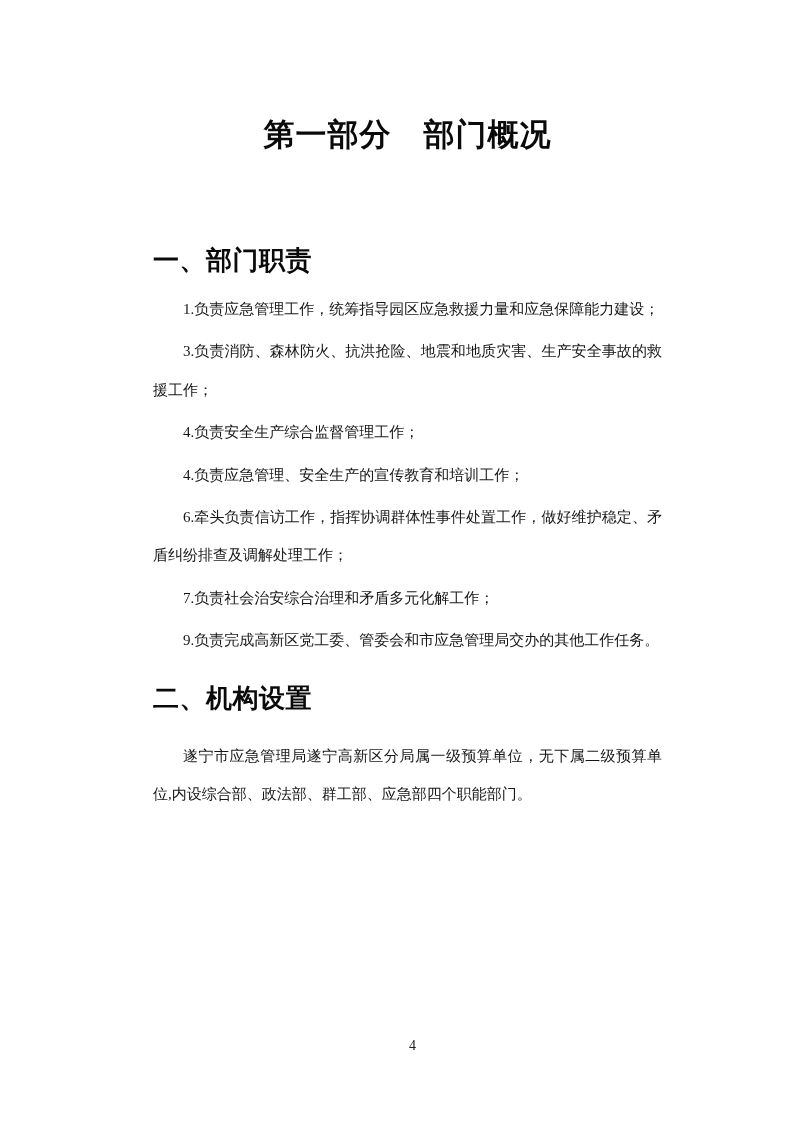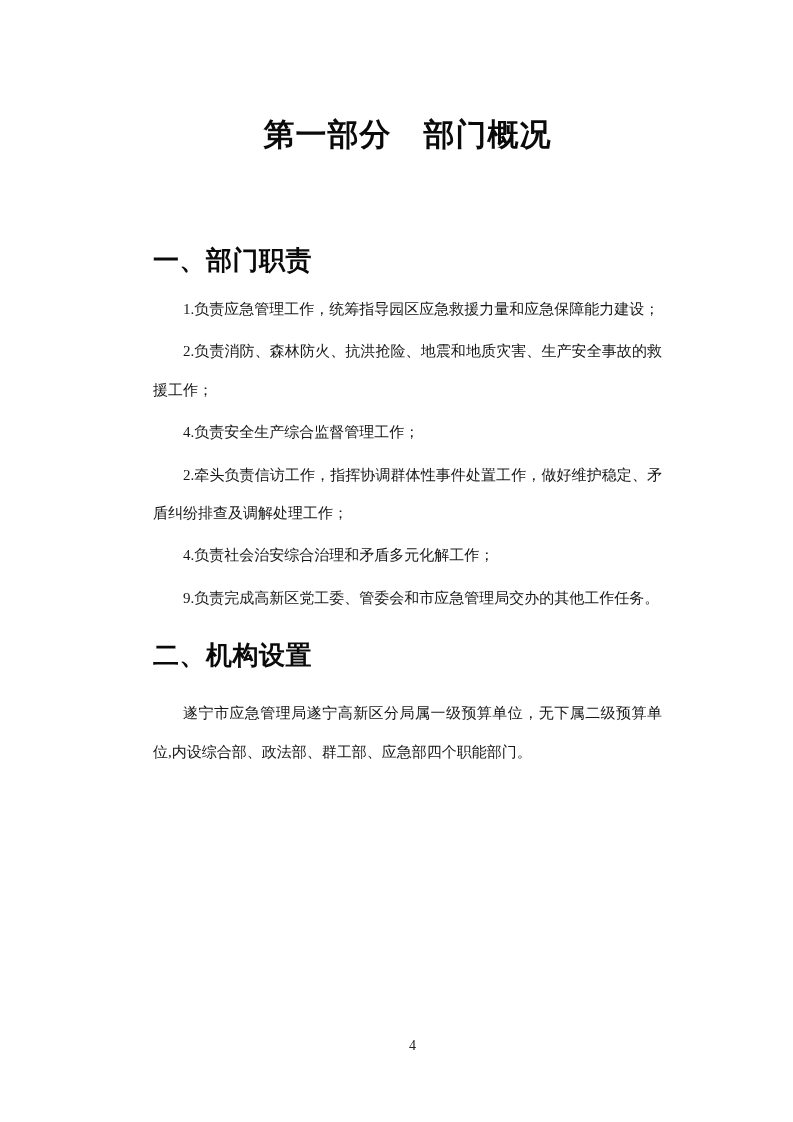--- a/index.html
+++ b/index.html
@@ -63,24 +63,25 @@
 <body>
 
 <div class="page">
   <div class="content">
 
     <div class="doc-title">第一部分　部门概况</div>
 
     <div class="section-heading first">一、部门职责</div>
 
     <p class="body-para">1.负责应急管理工作，统筹指导园区应急救援力量和应急保障能力建设；</p>
-    <p class="body-para">2.负责消防、森林防火、抗洪抢险、地震和地质灾害、生产安全事故的救援工作；</p>
+    <p class="body-para">3.负责消防、森林防火、抗洪抢险、地震和地质灾害、生产安全事故的救援工作；</p>
     <p class="body-para">4.负责安全生产综合监督管理工作；</p>
-    <p class="body-para">2.牵头负责信访工作，指挥协调群体性事件处置工作，做好维护稳定、矛盾纠纷排查及调解处理工作；</p>
-    <p class="body-para">4.负责社会治安综合治理和矛盾多元化解工作；</p>
+    <p class="body-para">4.负责应急管理、安全生产的宣传教育和培训工作；</p>
+    <p class="body-para">6.牵头负责信访工作，指挥协调群体性事件处置工作，做好维护稳定、矛盾纠纷排查及调解处理工作；</p>
+    <p class="body-para">7.负责社会治安综合治理和矛盾多元化解工作；</p>
     <p class="body-para">9.负责完成高新区党工委、管委会和市应急管理局交办的其他工作任务。</p>
 
     <div class="section-heading second">二、机构设置</div>
 
     <p class="body-para">遂宁市应急管理局遂宁高新区分局属一级预算单位，无下属二级预算单位,内设综合部、政法部、群工部、应急部四个职能部门。</p>
 
   </div>
 
   <div class="page-number">4</div>
 </div>

